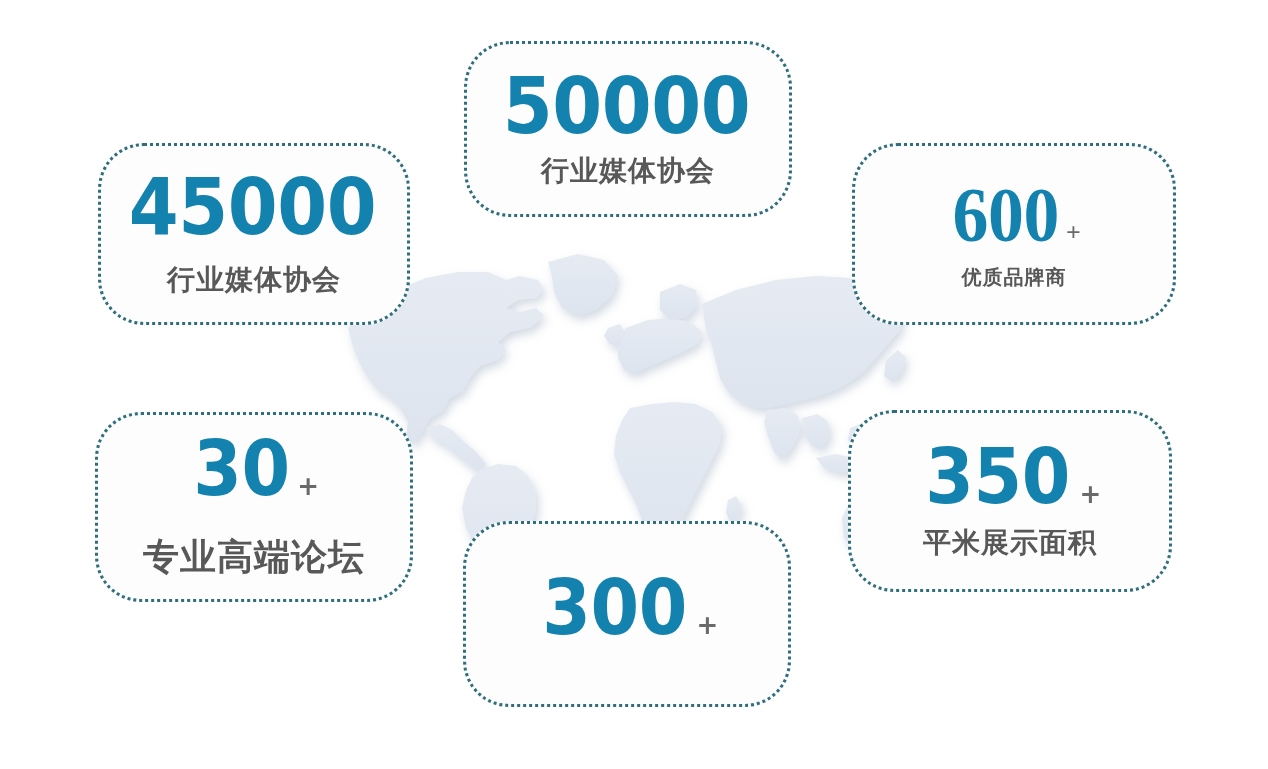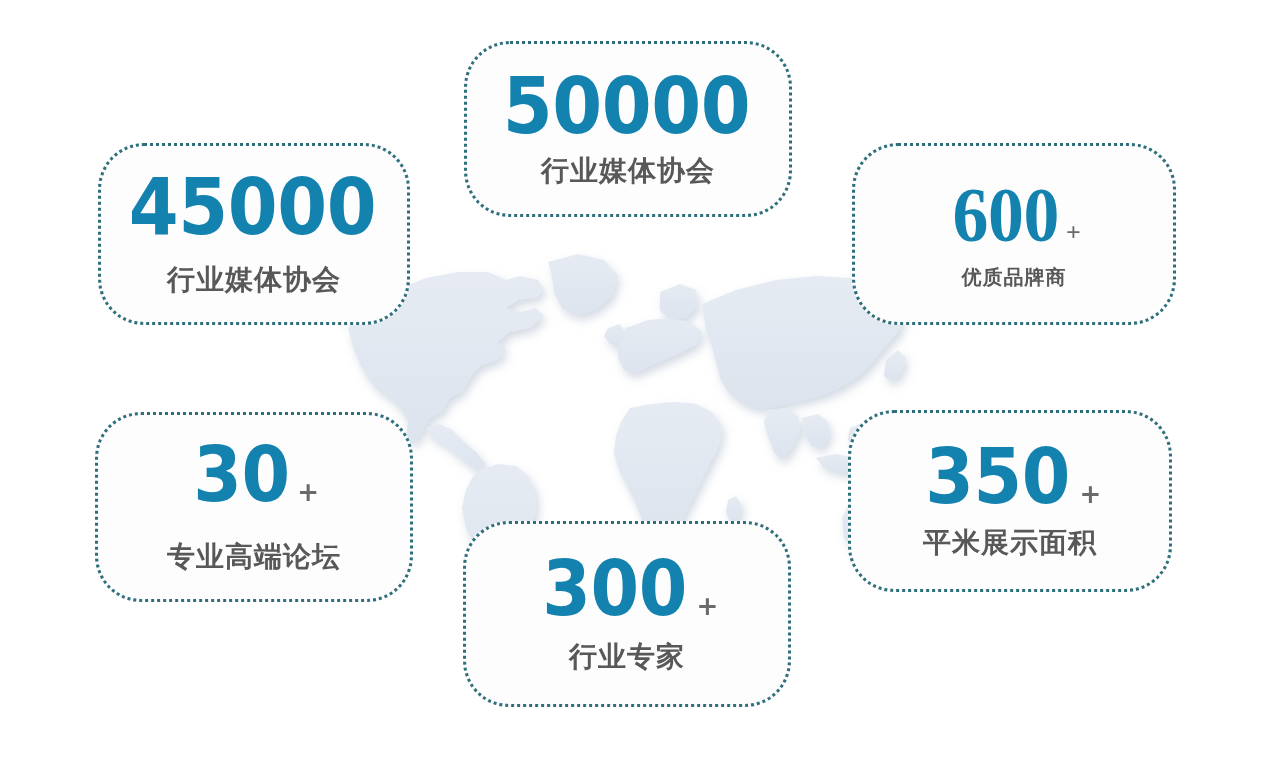--- a/index.html
+++ b/index.html
@@ -90,21 +90,21 @@
   #card-buyers  .stat-value { font-size: 78px; margin-bottom: 16px; }
   #card-buyers  .stat-label { font-size: 28px; }
 
   #card-area    .stat-value { font-size: 78px; margin-bottom: 8px; }
   #card-area    .stat-label { font-size: 28px; }
 
   #card-brands  .stat-value { font-size: 78px; margin-bottom: 10px; font-family: Liberation Serif, serif; }
   #card-brands  .stat-label { font-size: 20px; }
 
   #card-forums  .stat-value { font-size: 76px; margin-bottom: 26px; }
-  #card-forums  .stat-label { font-size: 28px; }
+  #card-forums  .stat-label { font-size: 36px; }
 
   #card-experts .stat-value { font-size: 76px; margin-bottom: 12px; }
   #card-experts .stat-label { font-size: 28px; }
 
   #card-media   .stat-value { font-size: 76px; margin-bottom: 10px; }
   #card-media   .stat-label { font-size: 28px; }
 
   #card-buyers  .plus,
   #card-area    .plus   { font-size: 26px; }
   #card-brands  .plus,
@@ -212,21 +212,20 @@
     <span class="stat-value">
       <span class="num">30</span><span class="plus">+</span>
     </span>
     <span class="stat-label">专业高端论坛</span>
   </div>
 
   <div class="stat-card" id="card-experts">
     <span class="stat-value">
       <span class="num">300</span><span class="plus">+</span>
     </span>
-    <span class="stat-label">行业专家</span>
   </div>
 
   <div class="stat-card" id="card-media">
     <span class="stat-value">
       <span class="num">350</span><span class="plus">+</span>
     </span>
     <span class="stat-label">平米展示面积</span>
   </div>
 
 </div>

